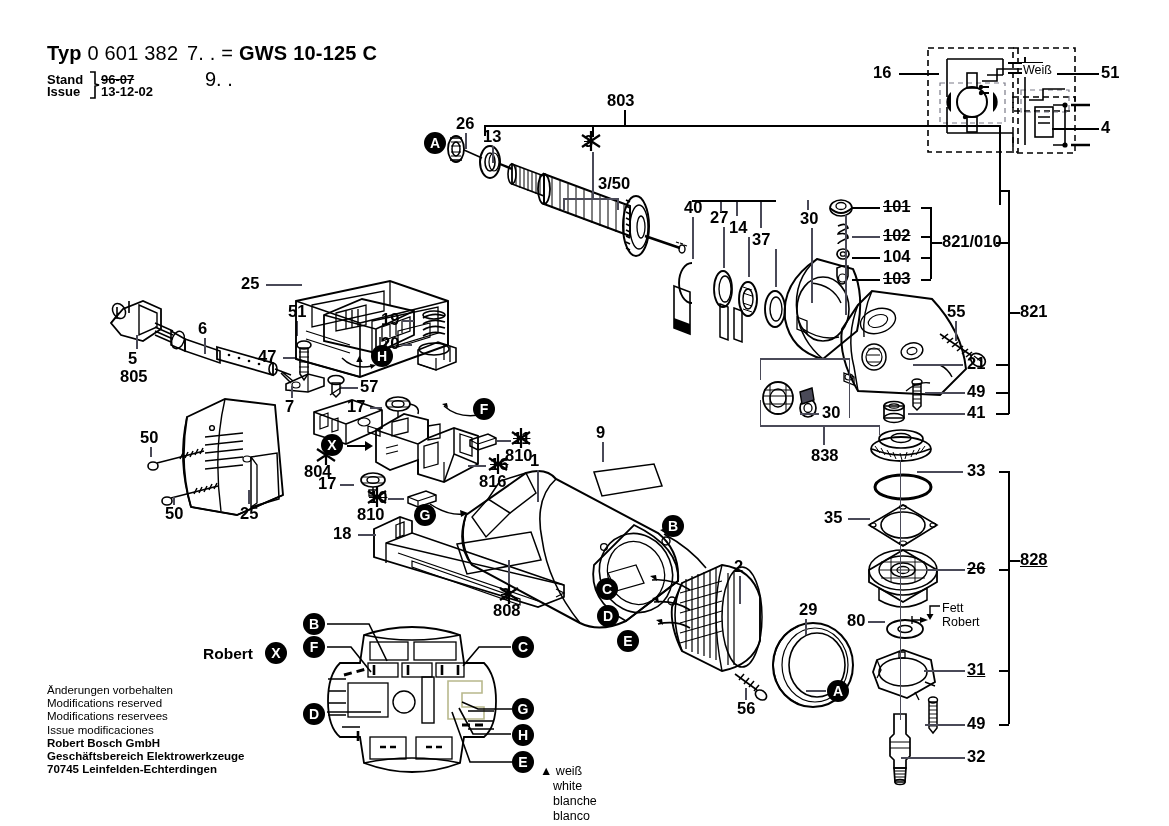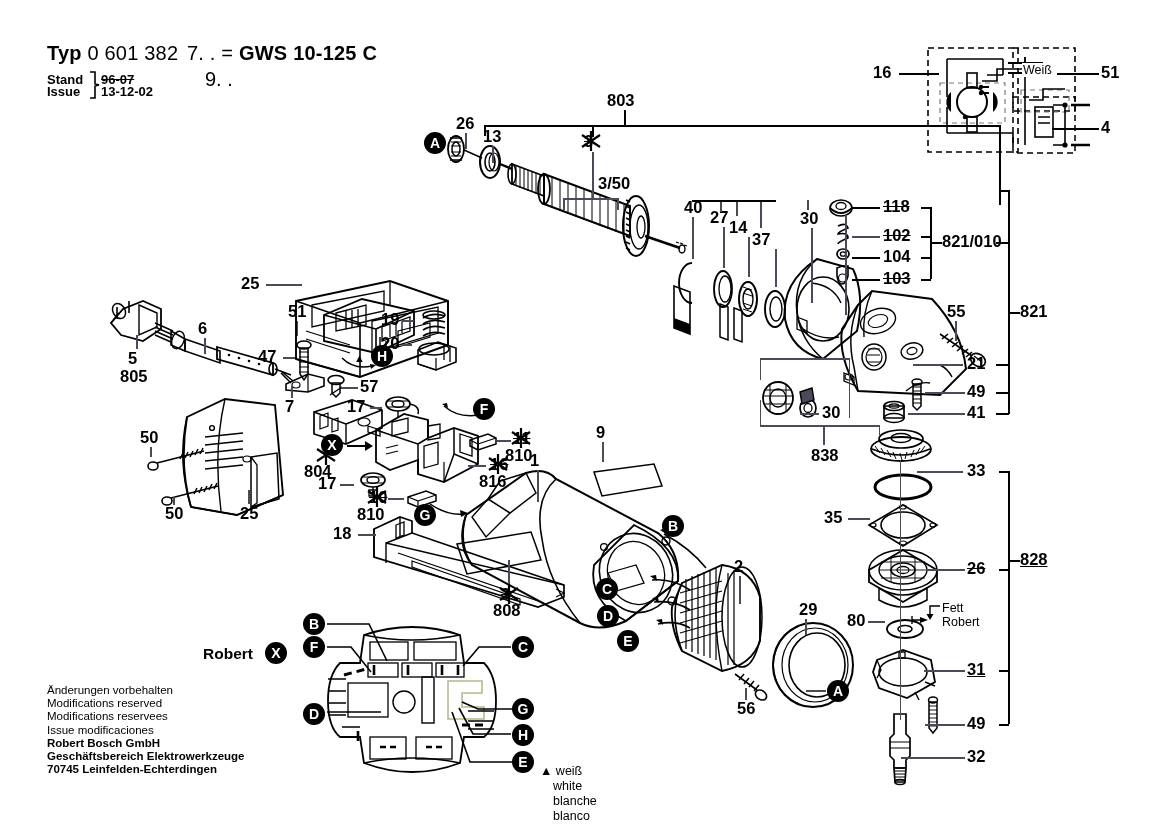--- a/index.html
+++ b/index.html
@@ -241,21 +241,21 @@
 
       <ellipse cx="15" cy="56" rx="6" ry="5" fill="none" stroke="#000" stroke-width="1.7"></ellipse>
       <ellipse cx="15" cy="56" rx="2.6" ry="2.2" fill="none" stroke="#000" stroke-width="1.3"></ellipse>
 
       <path d="M14,68 L20,68 L20,78 Q18,86 14,86 Q10,86 9,78 L9,70 Z" fill="none" stroke="#000" stroke-width="1.6"></path>
       <ellipse cx="14.5" cy="80" rx="4" ry="4" fill="none" stroke="#000" stroke-width="1.2"></ellipse>
     </svg>
   </div>
   <div class="abs ln thin v1" style="left:845px;top:215px;height:100px;"></div>
 
-  <div class="abs lbl strike" style="left:883px;top:198px;">118</div>
+  <div class="abs lbl strike" style="left:883px;top:198px;">101</div>
   <div class="abs ln h1" style="left:852px;top:207px;width:28px;"></div>
   <div class="abs lbl strike" style="left:883px;top:227px;">102</div>
   <div class="abs ln thin h1" style="left:852px;top:236px;width:28px;"></div>
   <div class="abs lbl" style="left:883px;top:248px;">104</div>
   <div class="abs ln h1" style="left:852px;top:257px;width:28px;"></div>
   <div class="abs lbl strike" style="left:883px;top:270px;">103</div>
   <div class="abs ln h1" style="left:852px;top:279px;width:28px;"></div>
 
   <div class="abs ln v2" style="left:930px;top:207px;height:72px;"></div>
   <div class="abs ln h1" style="left:921px;top:207px;width:10px;"></div>

